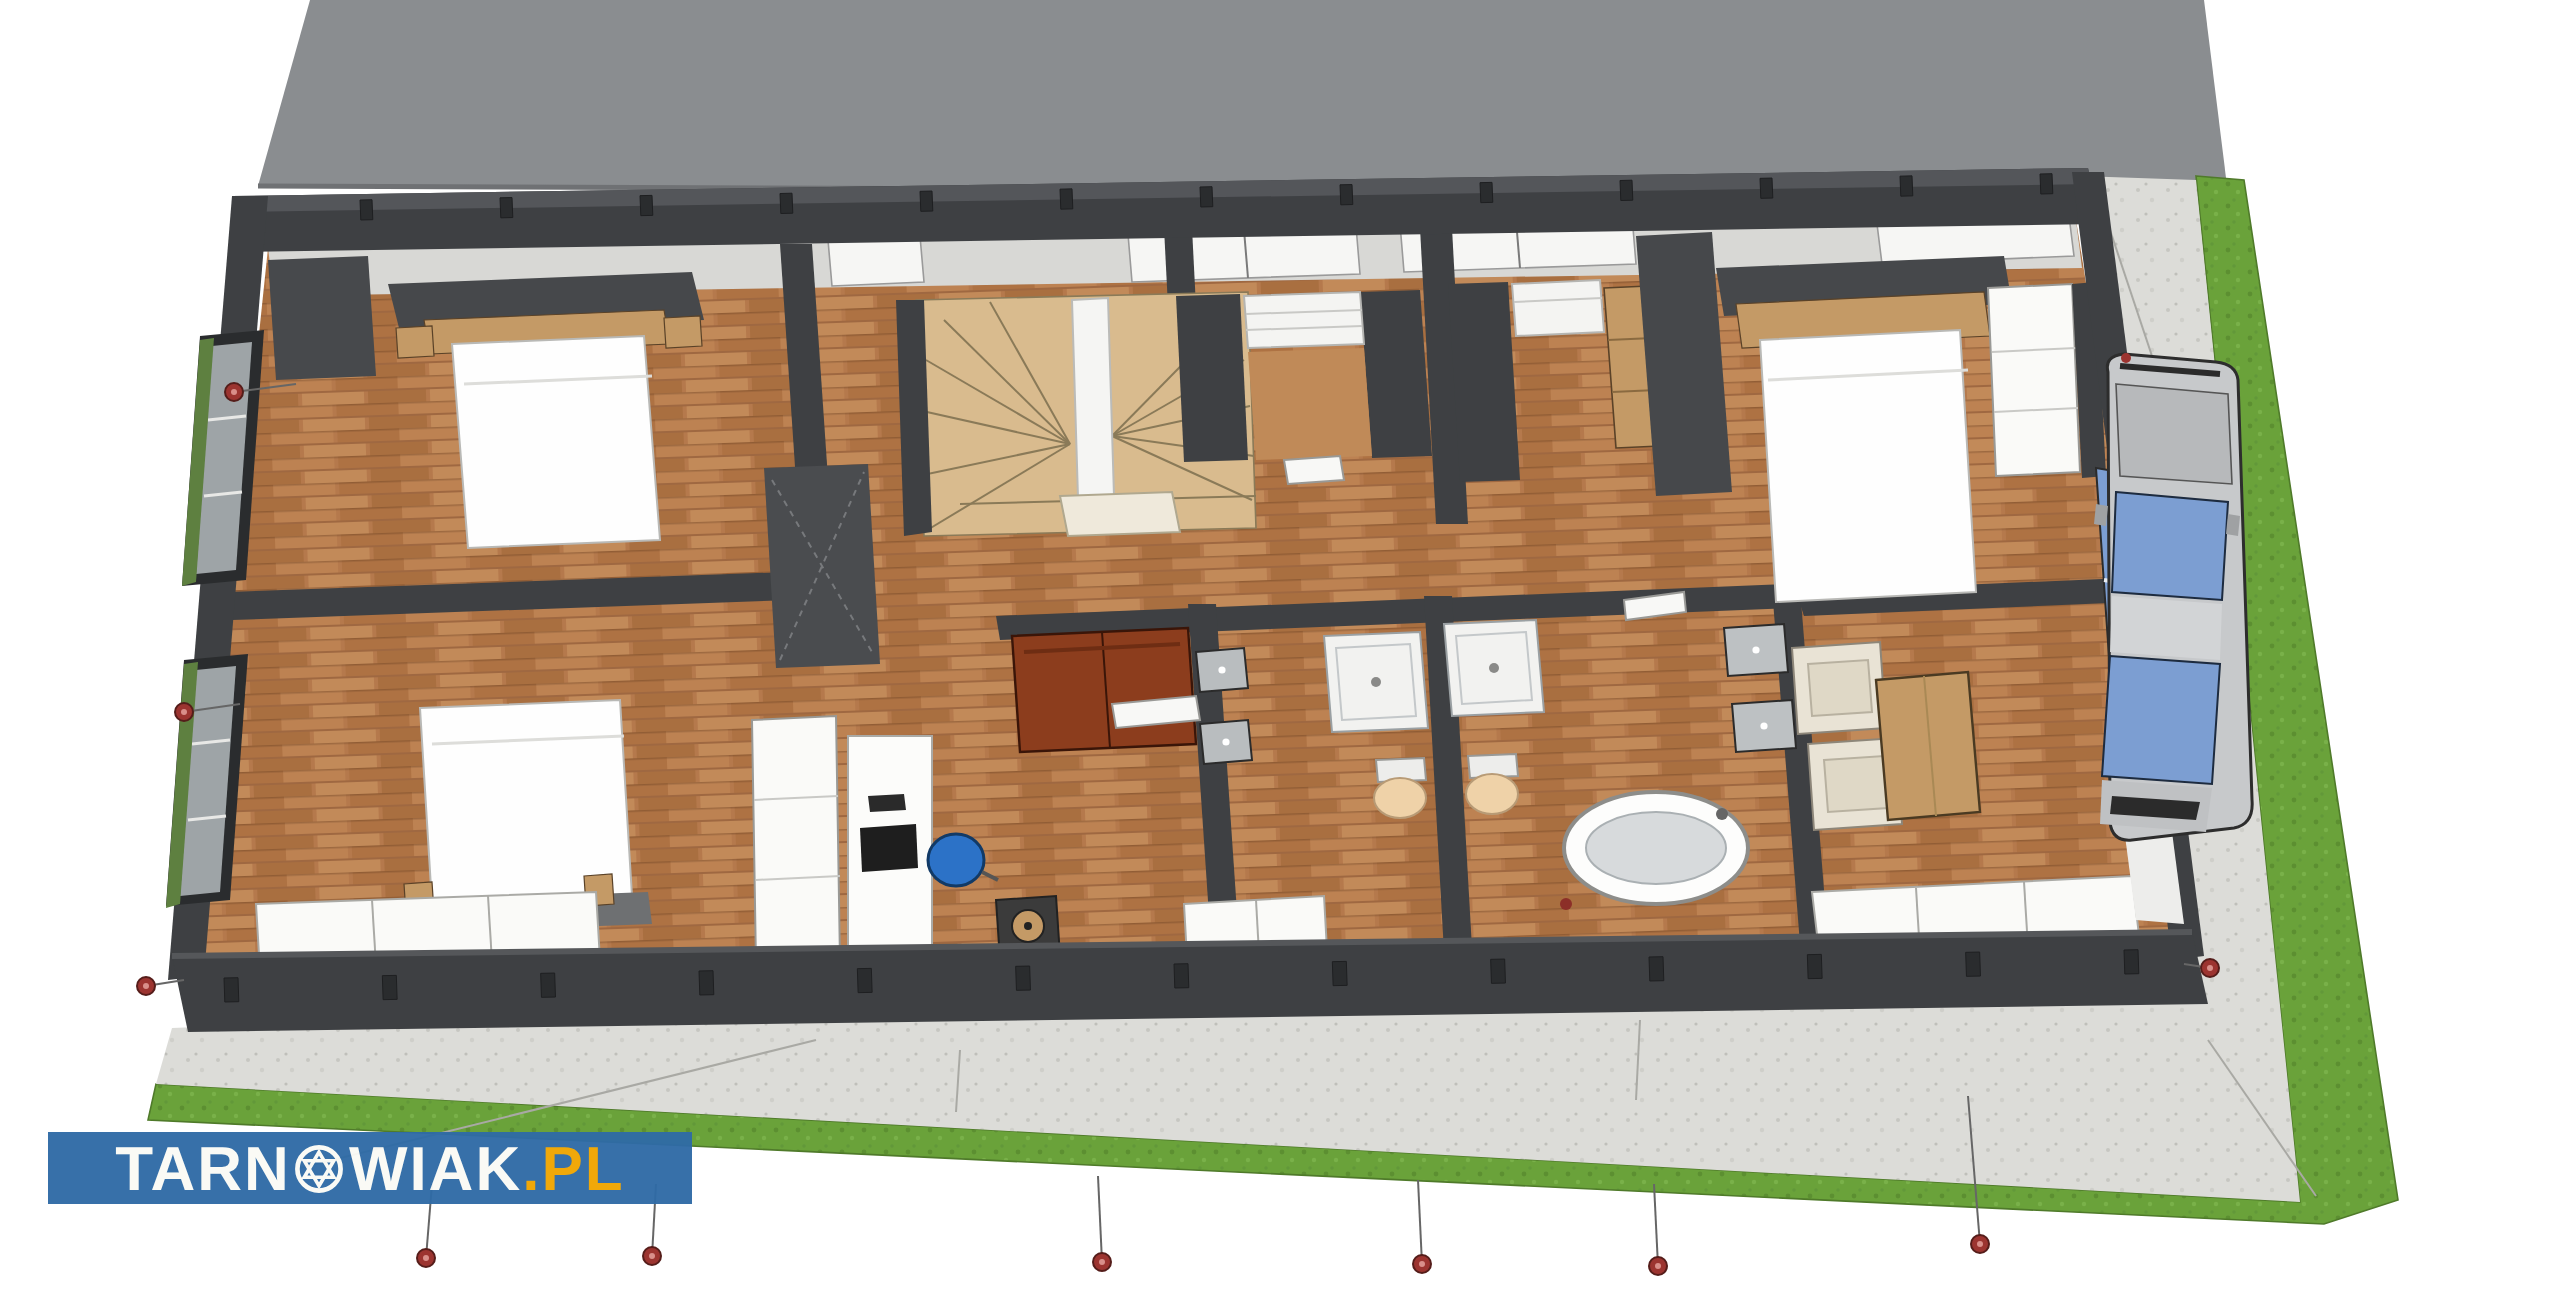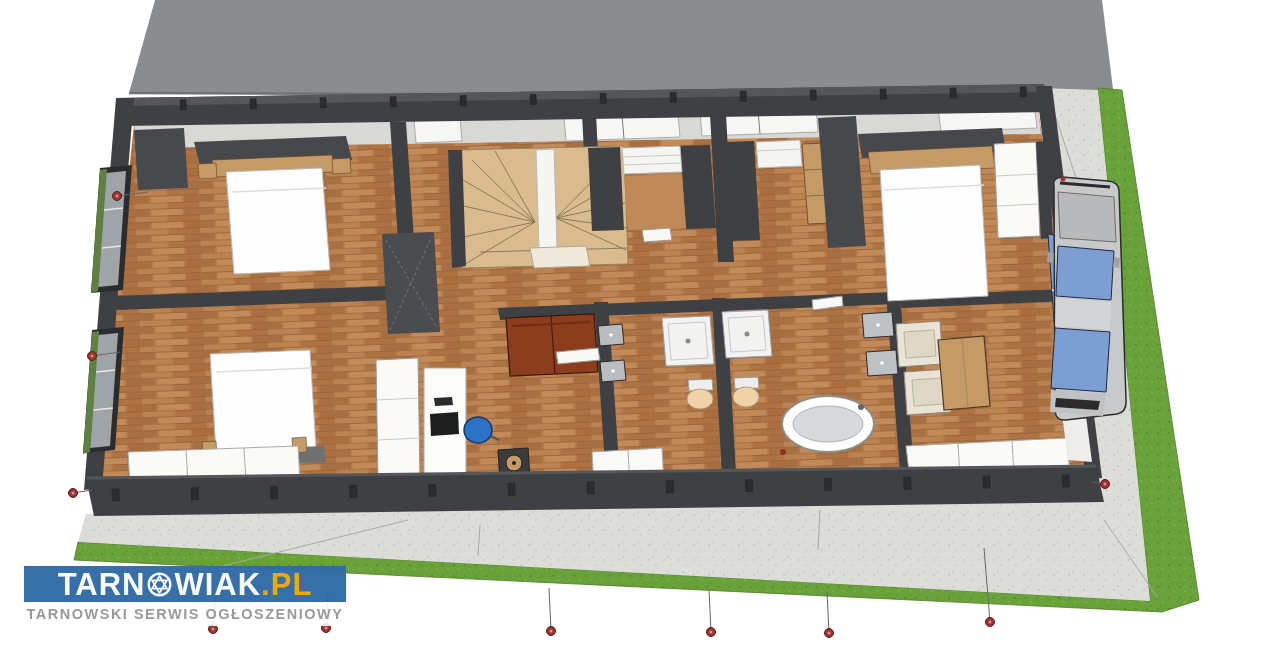--- a/index.html
+++ b/index.html
@@ -336,15 +336,14 @@
     <span class="t">TARN</span>
     <svg class="star" viewBox="0 0 30 30">
       <circle cx="15" cy="15" r="12" fill="none" stroke="#FAFAF5" stroke-width="2.6"></circle>
       <polygon points="15,5.6 23.2,19.6 6.8,19.6" fill="none" stroke="#FAFAF5" stroke-width="2"></polygon>
       <polygon points="15,24.4 6.8,10.4 23.2,10.4" fill="none" stroke="#FAFAF5" stroke-width="2"></polygon>
     </svg>
     <span class="t">WIAK</span>
     <span class="t tld">.</span>
     <span class="t tld">PL</span>
   </div>
-  <div class="tagline">TARNOWSKI SERWIS OGŁOSZENIOWY</div>
 </div>
 </div>
 
 </body></html>

